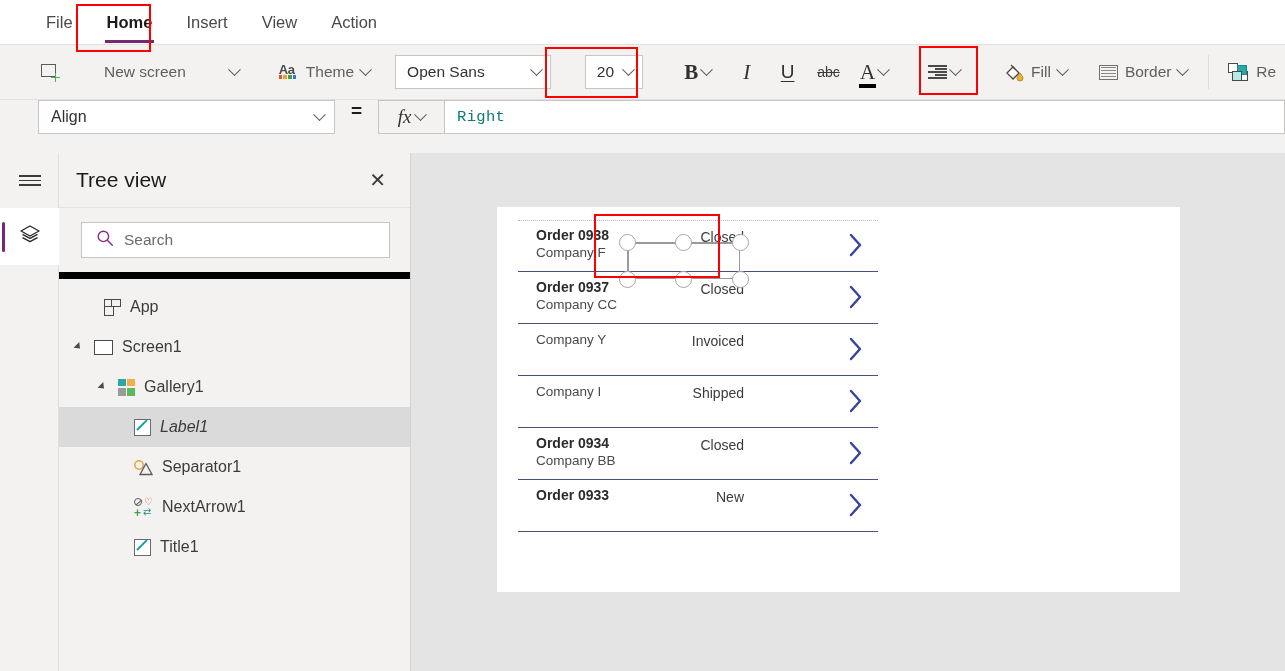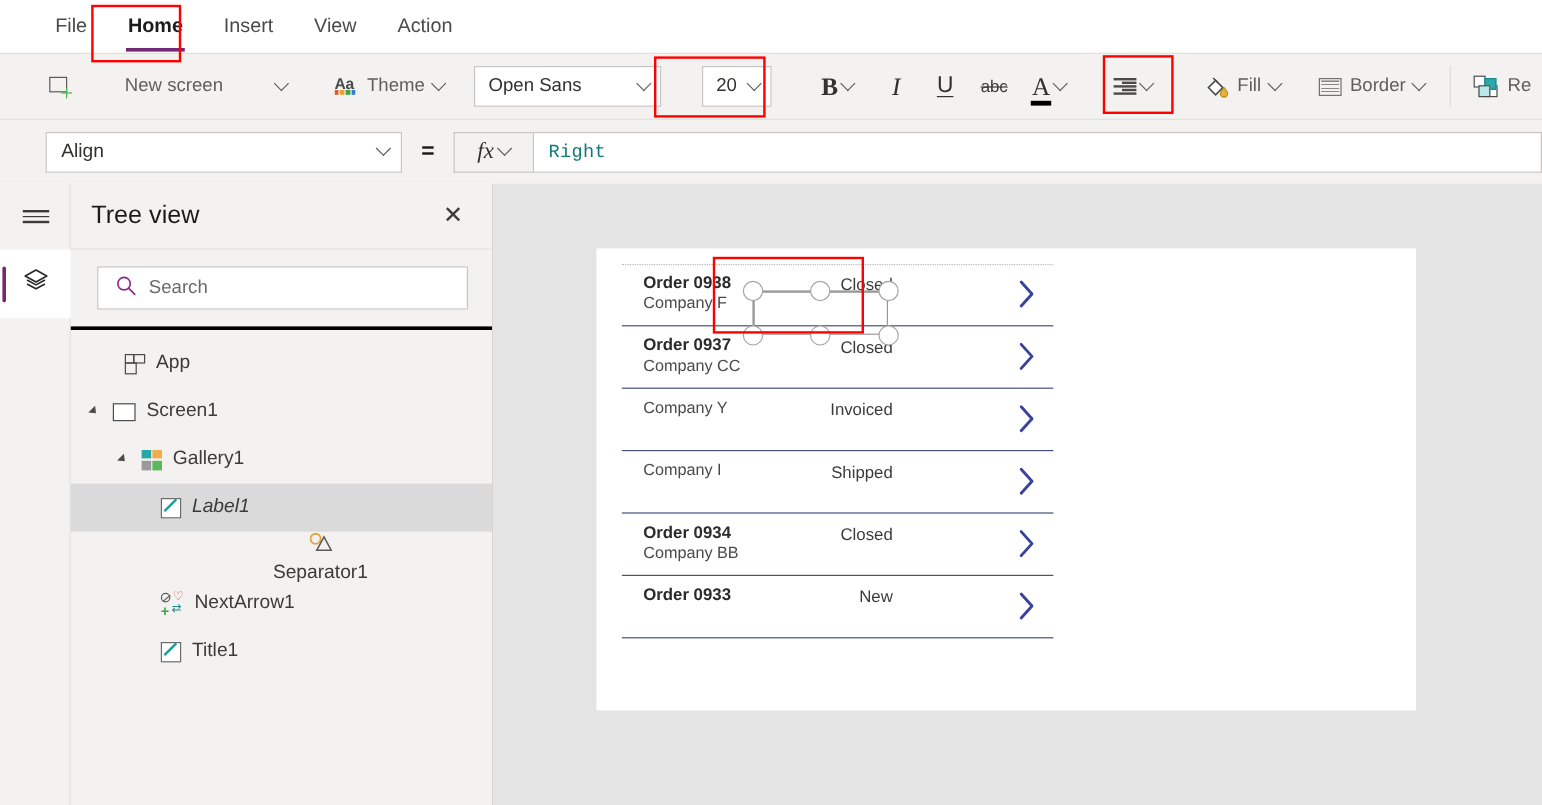--- a/index.html
+++ b/index.html
@@ -113,21 +113,21 @@
   .g-u { font-size: 19px; text-decoration: underline; text-underline-offset: 3px; }
   .g-s { font-size: 14px; text-decoration: line-through; color: #3b3b3b; }
   .g-a { position: relative; font-family:"Liberation Serif",serif; font-size: 21px; line-height: 1; }
   .g-a .bar { position: absolute; left: -1px; right: -1px; bottom: -5px; height: 4px; background: #000; }
   .ic-align { width: 19px; height: 14px; display:flex; flex-direction:column; justify-content:space-between; align-items:flex-end; }
   .ic-align i { display:block; height: 2px; background: #4a4a4a; }
 
   
   .formulabar {
     position: absolute; left: 0; top: 100px; width: 1285px; height: 53px;
-    background: #f3f2f1; display: flex; align-items: center;
+    background: #f3f2f1; display: flex; 
   }
   .propsel {
     margin-left: 38px; width: 297px; height: 34px;
     background: #ffffff; border: 1px solid #c8c6c4;
     display: flex; align-items: center; justify-content: space-between;
     padding: 0 10px 0 12px; font-size: 16px; color: #323130;
   }
   .eq-sign { margin: 0 16px; font-size: 19px; font-weight: bold; color: #1b1b1b; }
   .fxbtn {
     width: 66px; height: 34px; background: #f3f2f1; border: 1px solid #c8c6c4;
@@ -164,21 +164,21 @@
   .treepanel {
     position: absolute; left: 59px; top: 153px; width: 352px; height: 518px;
     background: #f3f2f1; border-right: 1px solid #d6d4d2;
   }
   .tree-head {
     height: 55px; display: flex; align-items: center; justify-content: space-between;
     padding: 0 18px 0 17px; border-bottom: 1px solid #e4e2e0;
   }
   .tree-title { font-size: 21px; color: #1b1b1b; }
   .tree-close { font-size: 20px; color: #3b3b3b; line-height: 1; padding: 4px 6px; }
-  .tree-search-wrap { padding: 14px 20px 14px 22px; border-bottom: 3px solid #000000; }
+  .tree-search-wrap { padding: 14px 20px 14px 22px; border-bottom: 7px solid #000000; }
   .tree-search {
     height: 36px; background: #ffffff; border: 1px solid #c8c6c4;
     display: flex; align-items: center; gap: 10px; padding-left: 14px;
   }
   .tree-search .ph { font-size: 15.5px; color: #6b6b6b; }
   .tree-list { padding-top: 8px; }
   .tree-item {
     height: 40px; display: flex; align-items: center; gap: 9px;
     font-size: 16px; color: #3b3b3b; padding-right: 10px; white-space: nowrap;
   }
@@ -470,21 +470,21 @@
             <i style="background:#5cb85c"></i>
         </span>
         <span>Gallery1</span>
       </div>
 
       <div class="tree-item selected" style="padding-left:75px;font-style:italic;">
         <span class="ic-label"></span>
         <span>Label1</span>
       </div>
 
-      <div class="tree-item" style="padding-left:75px;flex-direction:column;">
+      <div class="tree-item" style="padding-left:75px;">
         <span class="ic-sep">
           <svg width="19" height="17" viewBox="0 0 19 17">
             <circle cx="5" cy="6" r="4.2" fill="none" stroke="#e8a33d" stroke-width="1.5"></circle>
             <path d="M6 15.5 L12 4.5 L18 15.5 Z" fill="none" stroke="#5b5b5b" stroke-width="1.3"></path>
           </svg>
         </span>
         <span>Separator1</span>
       </div>
 
       <div class="tree-item" style="padding-left:75px;">

